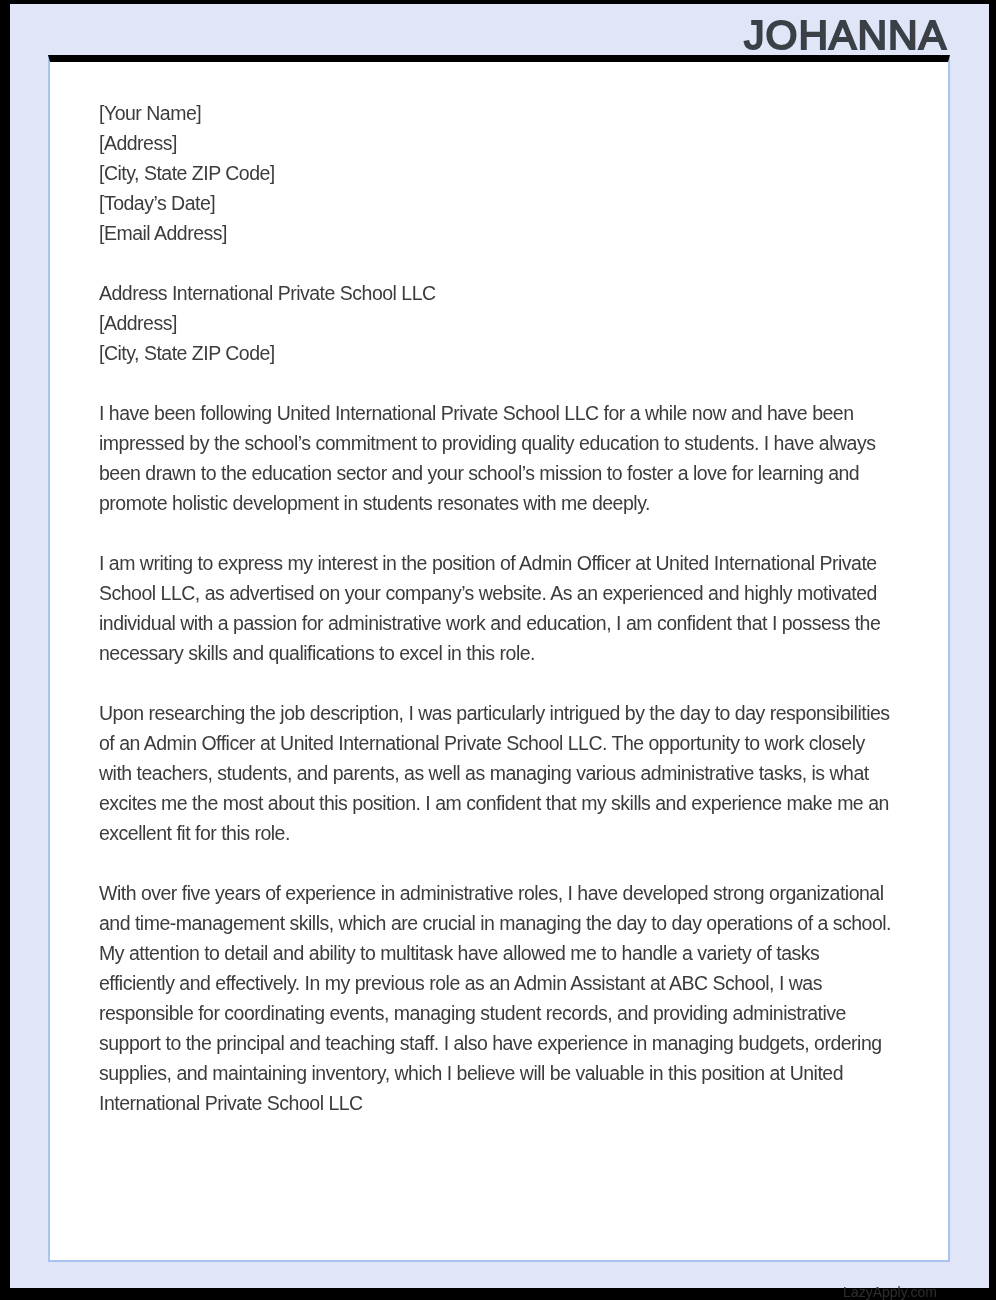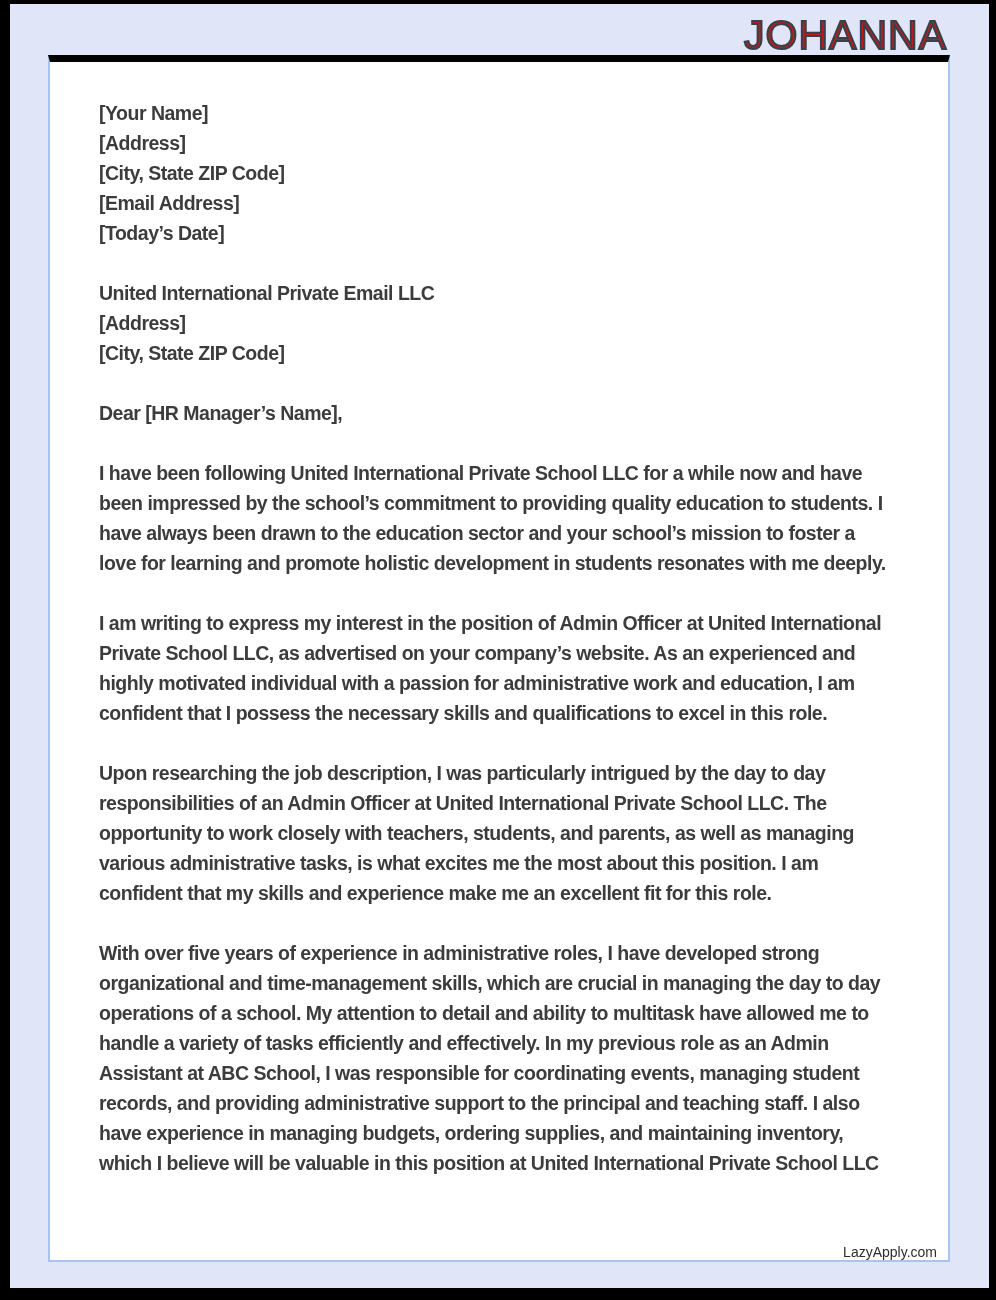--- a/index.html
+++ b/index.html
@@ -25,21 +25,21 @@
   }
   
   .brand {
     position: absolute;
     top: 9px;
     right: 42px;
     font-size: 41px;
     line-height: 44px;
     font-weight: 400;
     letter-spacing: 1px;
-    color: #b91c1c;
+    color: #404040;
     -webkit-text-stroke: 2px #3a4049;
     text-shadow: 0 0 1px #3a4049;
     white-space: nowrap;
   }
   
   .doc {
     position: absolute;
     left: 38px;
     top: 51px;
     width: 902px;
@@ -51,27 +51,26 @@
     border-right: 2px solid #a9c4ee;
     border-bottom: 2px solid #a9c4ee;
     overflow: hidden;
   }
   .doc-content {
     padding: 36px 54px 0 49px;
     color: #3c3c3c;
     font-size: 19.5px;
     line-height: 30px;
     letter-spacing: -0.5px;
-    font-weight: bold;
   }
   .block { margin: 0 0 30px 0; }
   .doc-content p { margin: 0 0 30px 0; }
   .watermark {
     position: absolute;
-    top: 1244px;
+    top: 1284px;
     right: 59px;
     font-size: 14px;
     line-height: 16px;
     letter-spacing: 0;
     color: #2e2e2e;
     z-index: 5;
   }
 </style>
 </head>
 <body>
@@ -80,31 +79,30 @@
 
   <div class="brand">JOHANNA</div>
 
   <div class="doc">
     <div class="doc-content">
 
       <div class="block">
         <div>[Your Name]</div>
         <div>[Address]</div>
         <div>[City, State ZIP Code]</div>
+        <div>[Today’s Date]</div>
         <div>[Email Address]</div>
-        <div>[Today’s Date]</div>
       </div>
 
       <div class="block">
-        <div>United International Private Email LLC</div>
+        <div>Address International Private School LLC</div>
         <div>[Address]</div>
         <div>[City, State ZIP Code]</div>
       </div>
 
-      <p>Dear [HR Manager’s Name],</p>
 
       <p>I have been following United International Private School LLC for a while now and have been impressed by the school’s commitment to providing quality education to students. I have always been drawn to the education sector and your school’s mission to foster a love for learning and promote holistic development in students resonates with me deeply.</p>
       <p>I am writing to express my interest in the position of Admin Officer at United International Private School LLC, as advertised on your company’s website. As an experienced and highly motivated individual with a passion for administrative work and education, I am confident that I possess the necessary skills and qualifications to excel in this role.</p>
       <p>Upon researching the job description, I was particularly intrigued by the day to day responsibilities of an Admin Officer at United International Private School LLC. The opportunity to work closely with teachers, students, and parents, as well as managing various administrative tasks, is what excites me the most about this position. I am confident that my skills and experience make me an excellent fit for this role.</p>
       <p>With over five years of experience in administrative roles, I have developed strong organizational and time-management skills, which are crucial in managing the day to day operations of a school. My attention to detail and ability to multitask have allowed me to handle a variety of tasks efficiently and effectively. In my previous role as an Admin Assistant at ABC School, I was responsible for coordinating events, managing student records, and providing administrative support to the principal and teaching staff. I also have experience in managing budgets, ordering supplies, and maintaining inventory, which I believe will be valuable in this position at United International Private School LLC</p>
 
     </div>
   </div>
 
 </div>

